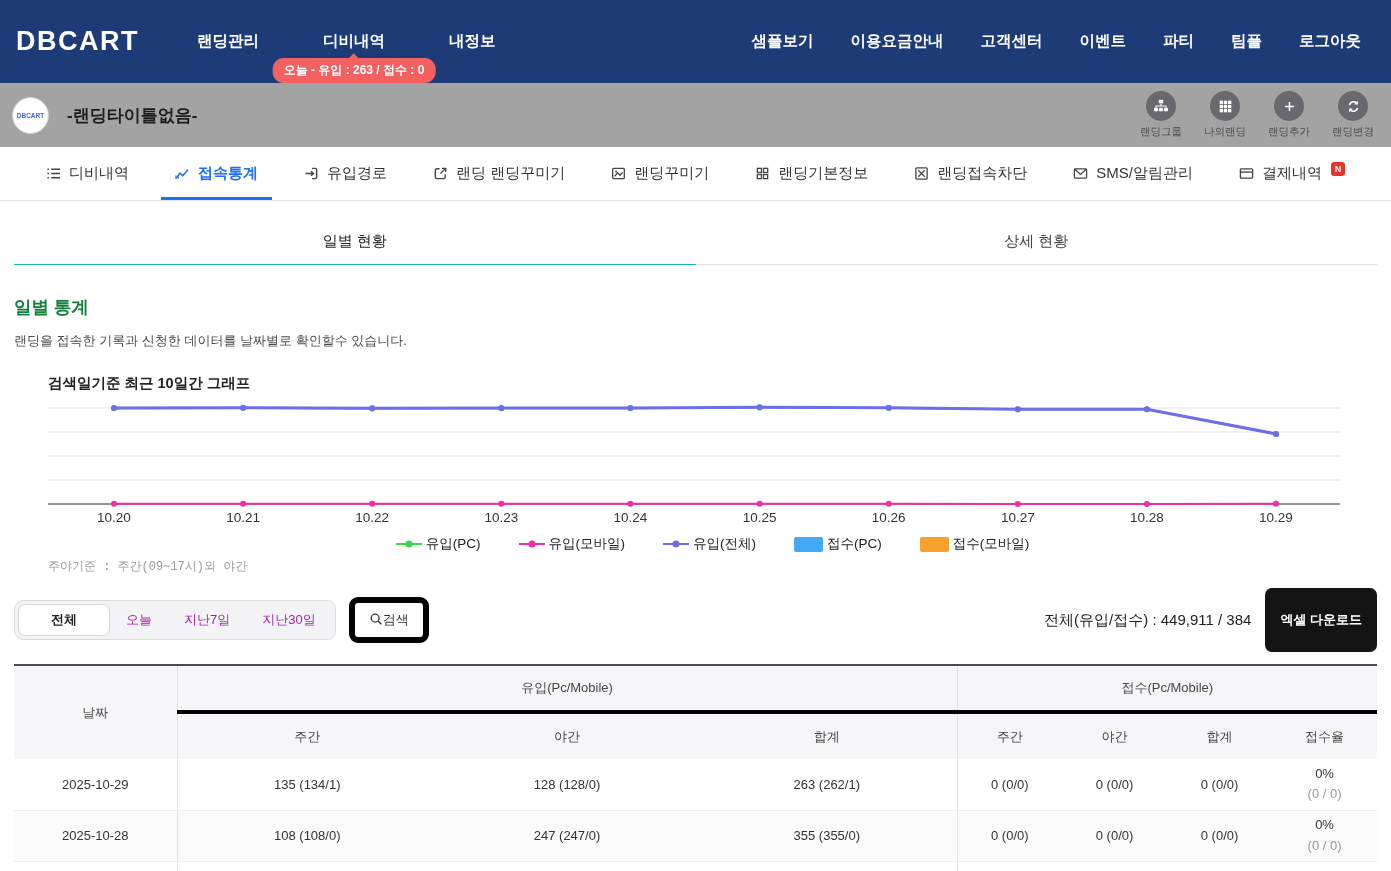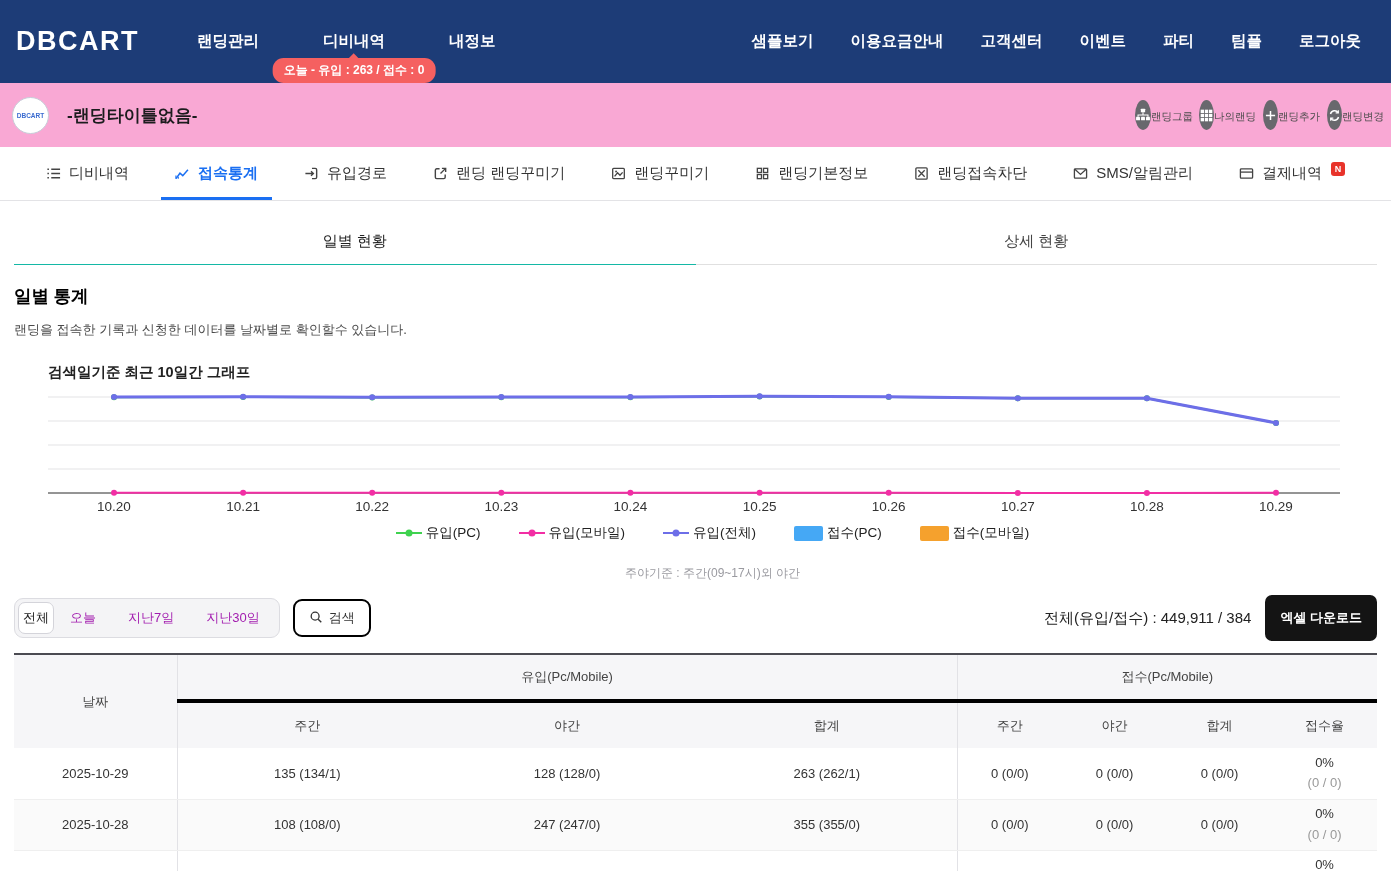--- a/index.html
+++ b/index.html
@@ -13,27 +13,27 @@
   .topnav-left { display:flex; gap:64px; margin-left:58px; }
   .topnav-item { position:relative; font-size:15.5px; font-weight:600; cursor:pointer; white-space:nowrap; }
   .topnav-right { margin-left:auto; display:flex; gap:37px; margin-right:14px; }
   .nav-badge { position:absolute; top:27px; left:50%; transform:translateX(-50%);
     background:#f56060; color:#fff; font-size:12px; font-weight:700;
     padding:4px 11px; border-radius:11px; white-space:nowrap; }
   .nav-badge::before { content:''; position:absolute; top:-3px; left:50%;
     transform:translateX(-50%) rotate(45deg); width:8px; height:8px; background:#f56060; }
 
   
-  .landing-header { height:64px; background:#f9a8d4; display:flex; align-items:center; padding:0 12px; }
+  .landing-header { height:64px; background:#a3a3a3; display:flex; align-items:center; padding:0 12px; }
   .avatar { width:37px; height:37px; border-radius:50%; background:#fff;
     border:1px solid #c8ccd8; display:flex; align-items:center; justify-content:center;
     font-size:6.5px; font-weight:800; color:#3a6bd0; }
   .landing-title { font-size:17px; font-weight:700; color:#1c1c1e; margin-left:18px; }
   .header-actions { margin-left:auto; display:flex; gap:12px; }
-  .h-action { display:flex; flex-direction:row; align-items:center; width:52px; cursor:pointer; }
+  .h-action { display:flex; flex-direction:column; align-items:center; width:52px; cursor:pointer; }
   .h-action-circle { width:30px; height:30px; border-radius:50%; background:#68686d;
     display:flex; align-items:center; justify-content:center; }
   .h-action-label { font-size:10.5px; color:#4a4a4a; margin-top:4px; white-space:nowrap; }
 
   
   .tabbar { height:54px; background:#fff; border-bottom:1px solid #e3e3e6;
     display:flex; align-items:stretch; justify-content:space-between; padding:0 46px; }
   .tab { display:flex; align-items:center; gap:8px; font-size:15px; color:#333;
     cursor:pointer; position:relative; }
   .tab .t-icon { display:flex; color:#444; }
@@ -46,53 +46,53 @@
     justify-content:center; margin-left:1px; margin-top:-10px; }
 
   
   .subtabs { margin:18px 14px 0; display:flex; height:46px; }
   .subtab { flex:1; display:flex; align-items:center; justify-content:center;
     font-size:15px; color:#444; border-bottom:1px solid #e0e0e0; cursor:pointer; }
   .subtab.active { border-bottom:1px solid #14b8a6; color:#222; font-weight:500; }
 
   
   .content { margin:0 14px; }
-  .section-title { font-size:17.5px; font-weight:700; color:#000000; margin-top:19px;font-family:Liberation Serif, serif; }
+  .section-title { font-size:17.5px; font-weight:700; color:#15803d; margin-top:30px; }
   .section-desc { font-size:13px; color:#4a4a4a; margin-top:13px; }
 
   .chart-block { margin-top:24px; padding-left:34px; }
   .chart-title { font-size:14.5px; font-weight:700; color:#222; }
   #chart svg { display:block; margin-top:8px; }
   .legend { display:flex; justify-content:center; align-items:center; gap:38px;
     margin-top:6px; font-size:13.5px; color:#222; }
   .legend-item { display:flex; align-items:center; gap:4px; cursor:pointer; }
   .sw-line { display:inline-block; width:26px; height:2px; position:relative; }
   .sw-line span { position:absolute; left:50%; top:50%; transform:translate(-50%,-50%);
     width:7px; height:7px; border-radius:50%; }
   .sw-rect { display:inline-block; width:29px; height:15px; border-radius:2px; }
-  .chart-note { text-align:center; font-size:12px; color:#9a9aa0; margin-top:23px; }
+  .chart-note { text-align:left; font-size:12px; color:#9a9aa0; margin-top:5px;font-family:Liberation Mono, monospace; }
 
   
   .filter-row { display:flex; align-items:center; margin-top:13px; }
   .segmented { display:flex; align-items:center; background:#f4f4f6;
     border:1px solid #dcdce1; border-radius:9px; padding:3px; }
   .seg-item { padding:7px 16px; font-size:13px; color:#a21caf; border-radius:7px;
     cursor:pointer; white-space:nowrap; }
-  .seg-item.active { background:#fff; border:1px solid #d4d4da; font-weight:400; color:#222; padding:6px 4px; }
+  .seg-item.active { background:#fff; border:1px solid #d4d4da; font-weight:700; color:#222; padding:6px 32px; }
   .period-box { display:flex; align-items:center; border:1px solid #d4d4da;
     border-radius:9px; padding:9px 15px; margin-left:13px; gap:11px; background:#fff; }
   .period-label { font-size:13px; color:#777; }
   .period-date { font-size:13.5px; font-weight:700; color:#222; cursor:pointer; }
   .period-tilde { font-size:13px; color:#555; }
-  .search-btn { display:flex; align-items:center; gap:6px; border:2px solid #000000;
+  .search-btn { display:flex; align-items:center; border:6px solid #000000;
     border-radius:9px; background:#fff; padding:8px 14px; font-size:13px; color:#333;
     margin-left:13px; cursor:pointer; }
   .totals { margin-left:auto; font-size:15px; color:#222; }
   .excel-btn { margin-left:14px; background:#141414; color:#fff; font-size:13px;
-    font-weight:600; border:none; border-radius:7px; padding:14px 15px; cursor:pointer; }
+    font-weight:600; border:none; border-radius:7px; padding:23px 15px; cursor:pointer; }
 
   
   table.stats { width:100%; border-collapse:collapse; margin-top:12px;
     border-top:2px solid #4b4b52; table-layout:fixed; }
   table.stats thead th { background:#f6f6f8; font-size:13px; font-weight:500;
     color:#444; height:47px; }
   th.group-head { border-bottom:4px solid #000000; }
   .b-right { border-right:1px solid #e2e2e6; }
   table.stats tbody td { height:51px; text-align:center; font-size:13px; color:#333;
     border-bottom:1px solid #efefef; }

